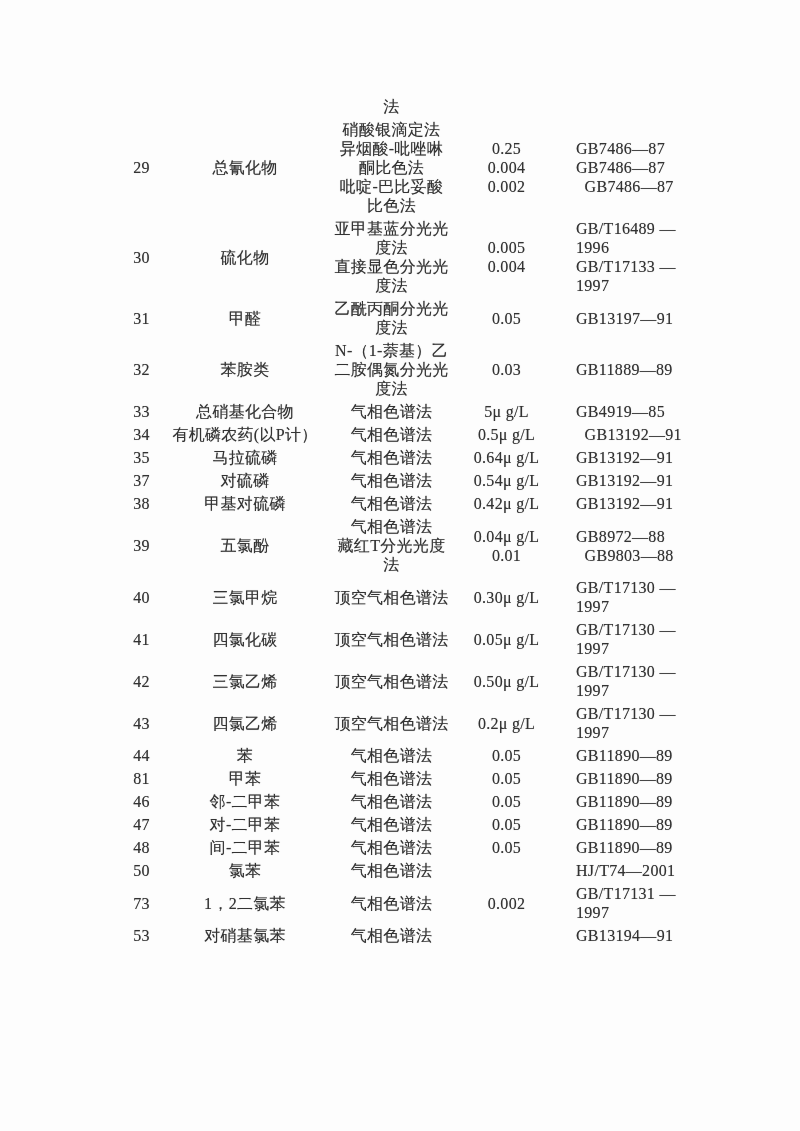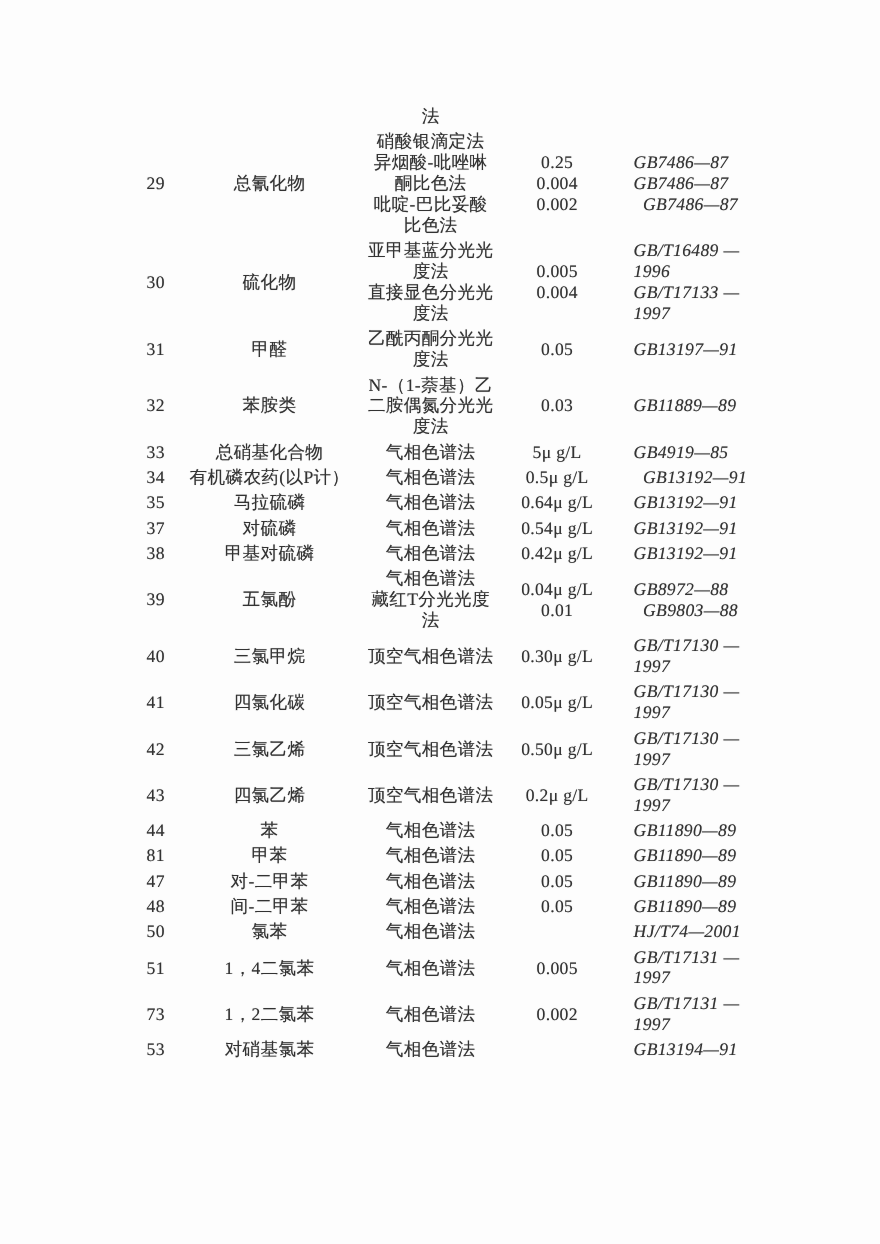--- a/index.html
+++ b/index.html
@@ -31,21 +31,20 @@
     padding: 2px 0;
     vertical-align: middle;
     text-align: center;
     white-space: pre-wrap;
     border: none;
     overflow: hidden;
   }
   table.std-table td.c-std {
     text-align: left;
     padding-left: 26px;
-    font-style: italic;
   }
 </style>
 </head>
 <body>
 
 <div class="page">
   <table class="std-table">
     <colgroup>
       <col style="width:57px">
       <col style="width:150px">
@@ -211,20 +210,27 @@
         </tr>
 
         <tr>
           <td class="c-no">81</td>
           <td class="c-name">甲苯</td>
           <td class="c-method">气相色谱法</td>
           <td class="c-limit">0.05</td>
           <td class="c-std">GB11890—89</td>
         </tr>
 
+        <tr>
+          <td class="c-no">46</td>
+          <td class="c-name">邻-二甲苯</td>
+          <td class="c-method">气相色谱法</td>
+          <td class="c-limit">0.05</td>
+          <td class="c-std">GB11890—89</td>
+        </tr>
 
         <tr>
           <td class="c-no">47</td>
           <td class="c-name">对-二甲苯</td>
           <td class="c-method">气相色谱法</td>
           <td class="c-limit">0.05</td>
           <td class="c-std">GB11890—89</td>
         </tr>
 
         <tr>
@@ -237,28 +243,20 @@
 
 
         <tr>
           <td class="c-no">50</td>
           <td class="c-name">氯苯</td>
           <td class="c-method">气相色谱法</td>
           <td class="c-limit"></td>
           <td class="c-std">HJ/T74—2001</td>
         </tr>
 
-        <tr>
-          <td class="c-no">51</td>
-          <td class="c-name">1，4二氯苯</td>
-          <td class="c-method">气相色谱法</td>
-          <td class="c-limit">0.005</td>
-          <td class="c-std">GB/T17131 —
-1997</td>
-        </tr>
 
         <tr>
           <td class="c-no">73</td>
           <td class="c-name">1，2二氯苯</td>
           <td class="c-method">气相色谱法</td>
           <td class="c-limit">0.002</td>
           <td class="c-std">GB/T17131 —
 1997</td>
         </tr>
 

